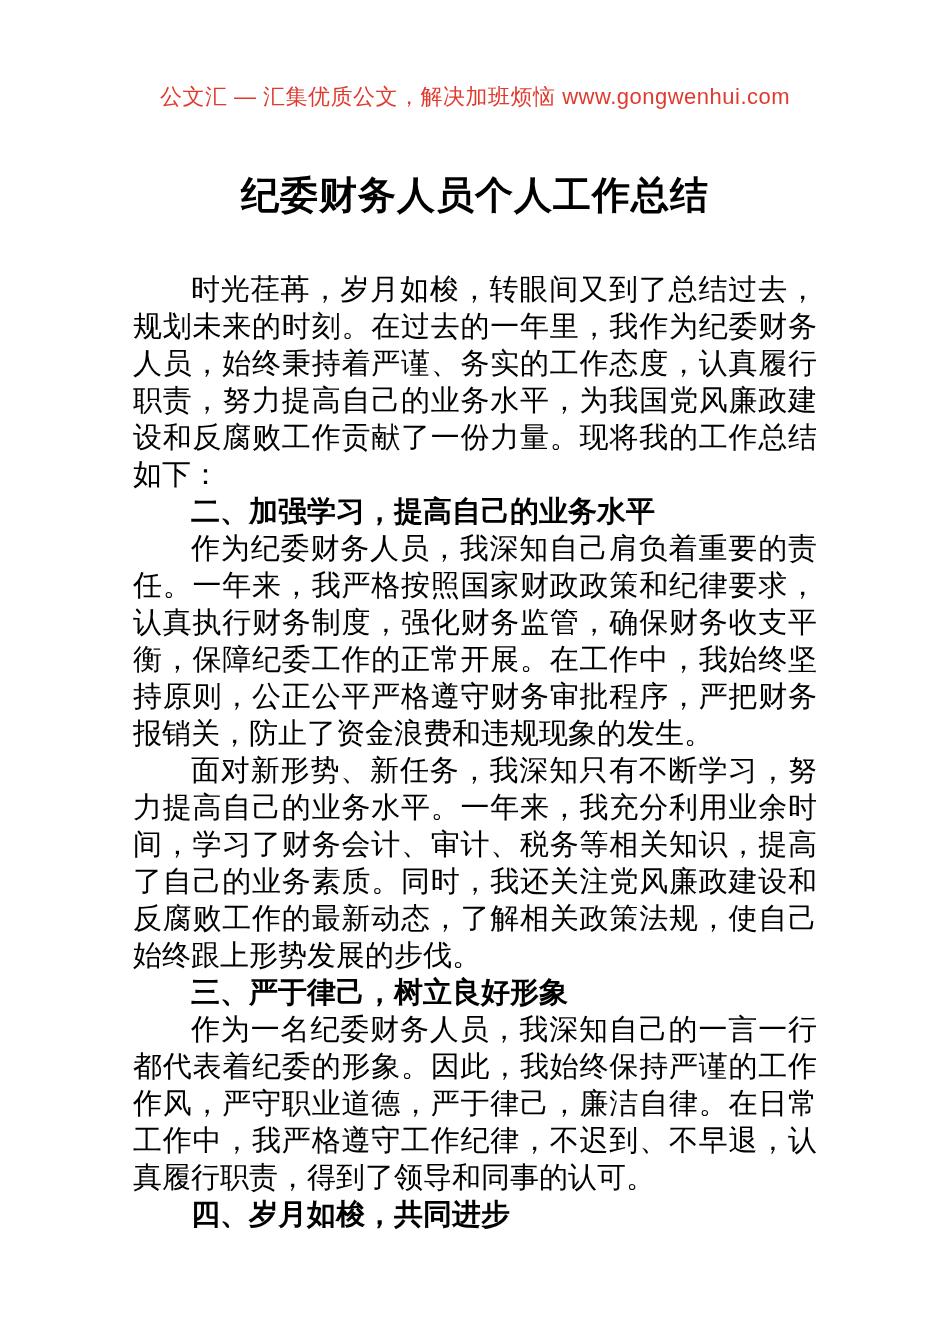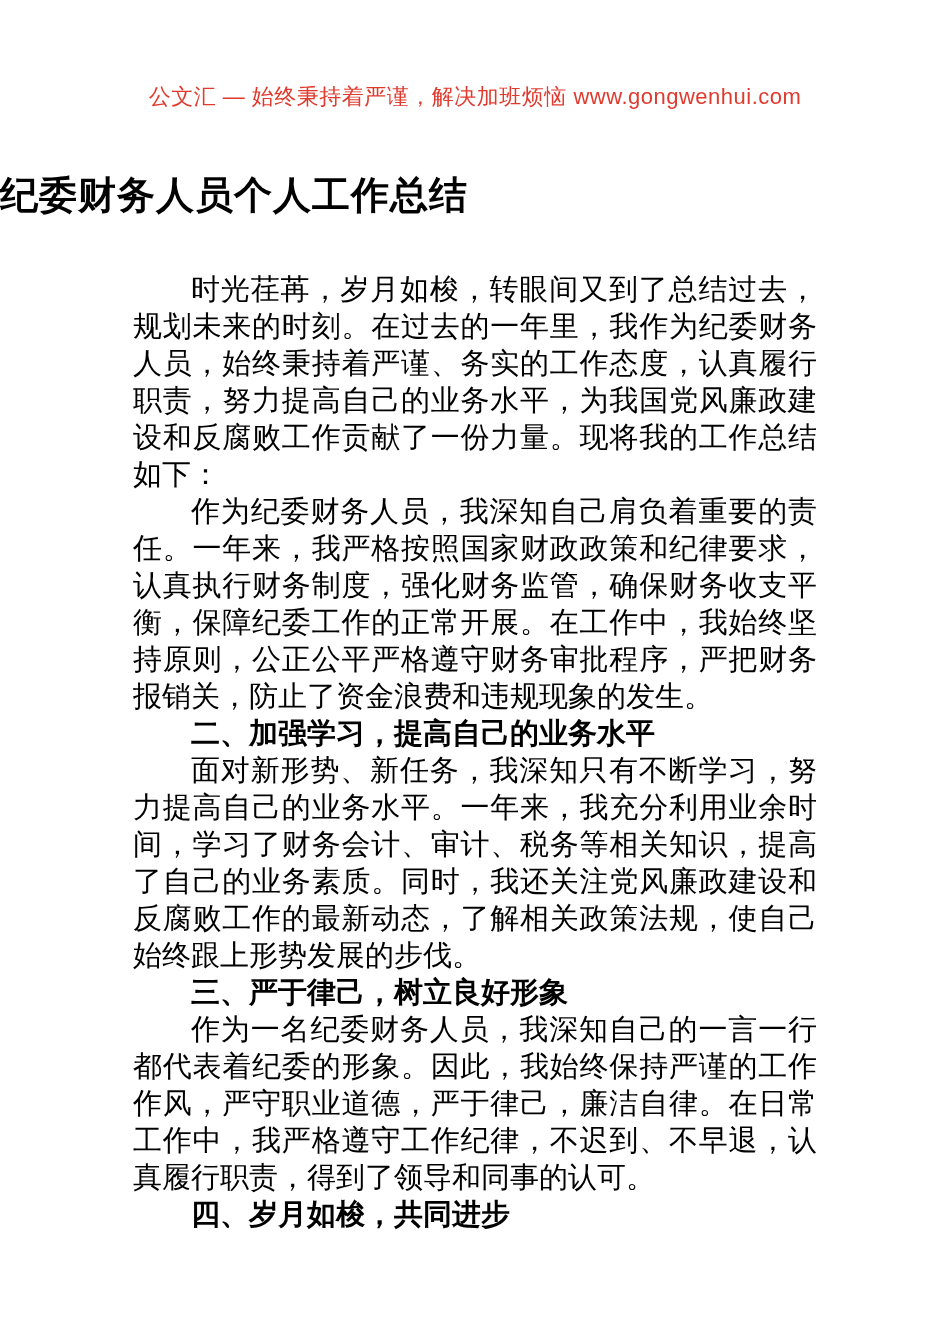--- a/index.html
+++ b/index.html
@@ -24,20 +24,21 @@
     margin: 0;
     padding-top: 82px;
     text-align: center;
     font-size: 22px;
     letter-spacing: 0.5px;
     color: #e03a2e; 
     font-weight: 400;
   }
   .doc-title {
     margin: 58px 0 0 0;
+    text-align: center;
     font-size: 38px;
     font-weight: 700;
     letter-spacing: 1px;
     color: #000000;
   }
   .content {
     width: 684px;
     margin: 50px auto 12px auto;
     font-size: 29px;
     line-height: 37px;
@@ -51,27 +52,27 @@
   }
   .content p.heading {
     font-weight: 700;
   }
 </style>
 </head>
 <body>
 
 <div class="page">
 
-  <div class="watermark">公文汇 — 始终秉持着严谨，解决加班烦恼 www.gongwenhui.com</div>
+  <div class="watermark">公文汇 — 汇集优质公文，解决加班烦恼 www.gongwenhui.com</div>
 
   <h1 class="doc-title">纪委财务人员个人工作总结</h1>
 
   <div class="content">
     <p class="para">时光荏苒，岁月如梭，转眼间又到了总结过去，规划未来的时刻。在过去的一年里，我作为纪委财务人员，始终秉持着严谨、务实的工作态度，认真履行职责，努力提高自己的业务水平，为我国党风廉政建设和反腐败工作贡献了一份力量。现将我的工作总结如下：</p>
+    <p class="para heading">二、加强学习，提高自己的业务水平</p>
     <p class="para">作为纪委财务人员，我深知自己肩负着重要的责任。一年来，我严格按照国家财政政策和纪律要求，认真执行财务制度，强化财务监管，确保财务收支平衡，保障纪委工作的正常开展。在工作中，我始终坚持原则，公正公平严格遵守财务审批程序，严把财务报销关，防止了资金浪费和违规现象的发生。</p>
-    <p class="para heading">二、加强学习，提高自己的业务水平</p>
     <p class="para">面对新形势、新任务，我深知只有不断学习，努力提高自己的业务水平。一年来，我充分利用业余时间，学习了财务会计、审计、税务等相关知识，提高了自己的业务素质。同时，我还关注党风廉政建设和反腐败工作的最新动态，了解相关政策法规，使自己始终跟上形势发展的步伐。</p>
     <p class="para heading">三、严于律己，树立良好形象</p>
     <p class="para">作为一名纪委财务人员，我深知自己的一言一行都代表着纪委的形象。因此，我始终保持严谨的工作作风，严守职业道德，严于律己，廉洁自律。在日常工作中，我严格遵守工作纪律，不迟到、不早退，认真履行职责，得到了领导和同事的认可。</p>
     <p class="para heading">四、岁月如梭，共同进步</p>
   </div>
 
 </div>
 
 </body></html>

